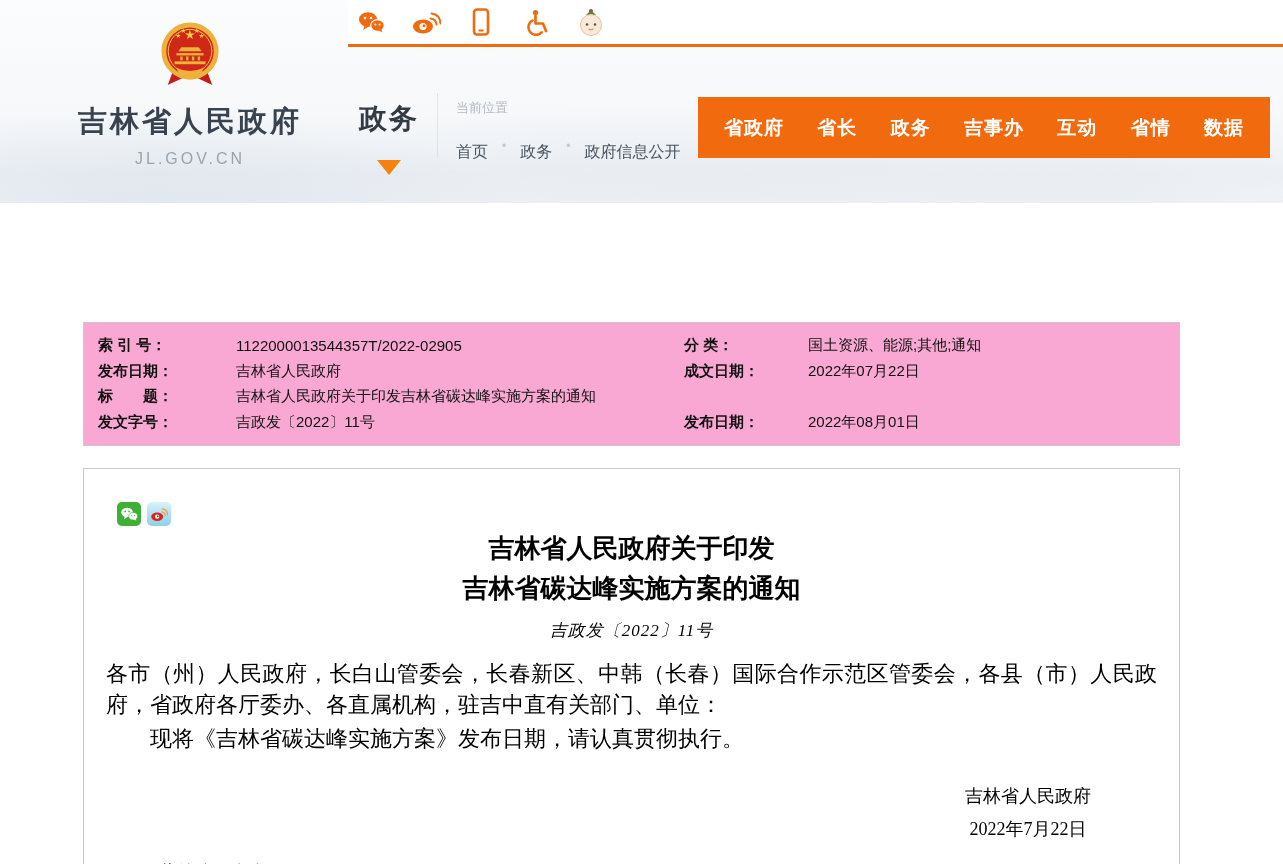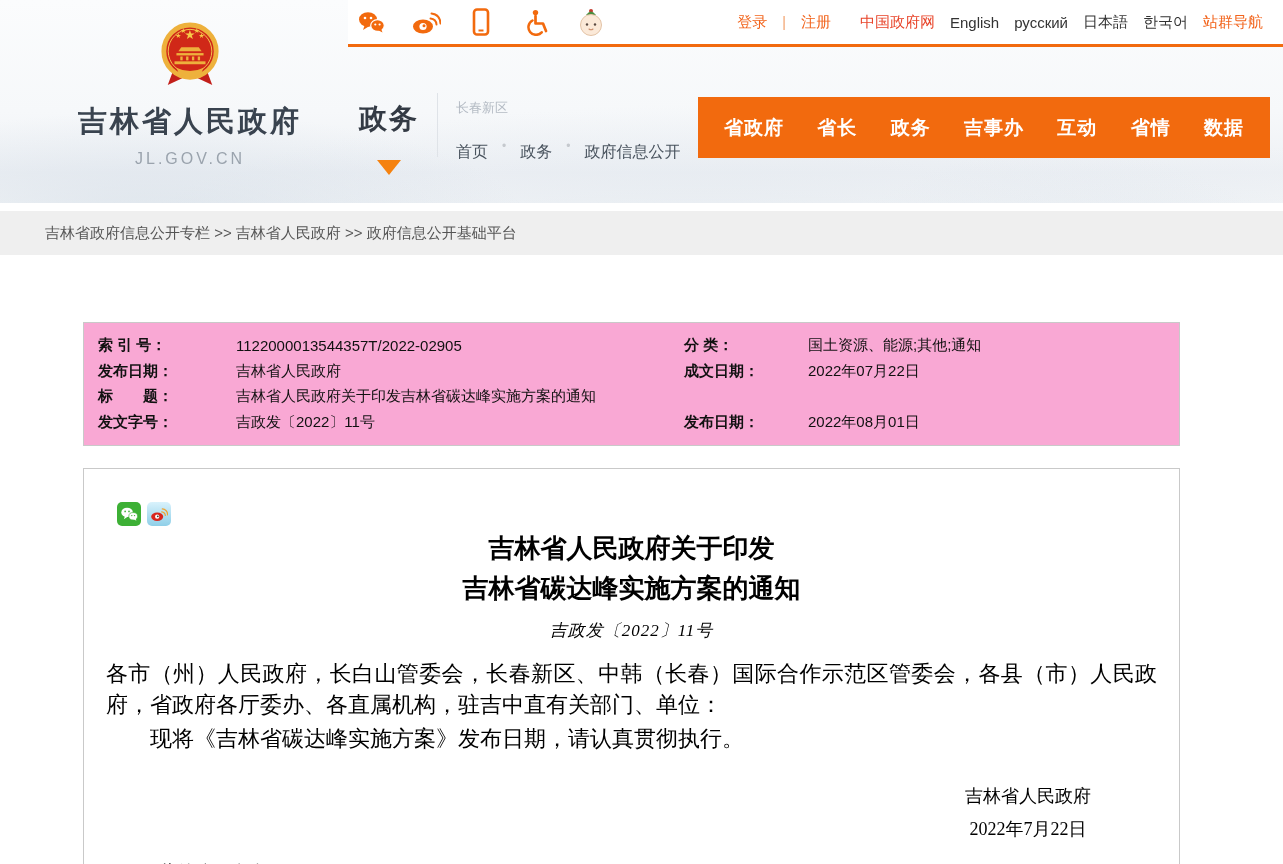--- a/index.html
+++ b/index.html
@@ -164,66 +164,52 @@
           <svg width="28" height="30" viewBox="0 0 28 30">
             <circle cx="14" cy="4" r="2" fill="#c43a2e"></circle>
             <path d="M9 8 Q14 1 19 8 Z" fill="#4a8c3f"></path>
             <circle cx="14" cy="18" r="10.5" fill="#fbe9d8" stroke="#e3c3a6" stroke-width="1"></circle>
             <circle cx="10" cy="17.5" r="1.2" fill="#5a4a42"></circle>
             <circle cx="18" cy="17.5" r="1.2" fill="#5a4a42"></circle>
             <path d="M12 22 q2 1.6 4 0" stroke="#c98b6a" stroke-width="1.1" fill="none" stroke-linecap="round"></path>
           </svg>
         </span>
       </div>
-      <div class="strip-links">
-        <a class="lnk orange">登录</a>
-        <span class="lnk-divider">|</span>
-        <a class="lnk orange">注册</a>
-        <a class="lnk red">中国政府网</a>
-        <a class="lnk dark">English</a>
-        <a class="lnk dark">русский</a>
-        <a class="lnk dark">日本語</a>
-        <a class="lnk dark">한국어</a>
-        <a class="lnk orange">站群导航</a>
-      </div>
     </div>
     <div class="orange-line"></div>
 
     <div class="section-block">
       <div class="section-title">政务</div>
       <div class="section-caret"></div>
     </div>
 
     <div class="v-divider"></div>
 
     <div class="pos-block">
-      <div class="pos-label">长春新区</div>
+      <div class="pos-label">当前位置</div>
       <div class="pos-crumbs">
         <span class="crumb">首页</span>
         <span class="dot">•</span>
         <span class="crumb">政务</span>
         <span class="dot">•</span>
         <span class="crumb">政府信息公开</span>
       </div>
     </div>
 
     <div class="main-nav">
       <span class="nav-item">省政府</span>
       <span class="nav-item">省长</span>
       <span class="nav-item">政务</span>
       <span class="nav-item">吉事办</span>
       <span class="nav-item">互动</span>
       <span class="nav-item">省情</span>
       <span class="nav-item">数据</span>
     </div>
   </div>
 
-  <div class="path-bar">
-    <span>吉林省政府信息公开专栏 &gt;&gt; 吉林省人民政府 &gt;&gt; 政府信息公开基础平台</span>
-  </div>
 
   <div class="meta-box">
     <span class="meta-label">索 引 号：</span>
     <span class="meta-value">1122000013544357T/2022-02905</span>
     <span class="meta-label">分 类：</span>
     <span class="meta-value">国土资源、能源;其他;通知</span>
 
     <span class="meta-label">发布日期：</span>
     <span class="meta-value">吉林省人民政府</span>
     <span class="meta-label">成文日期：</span>

